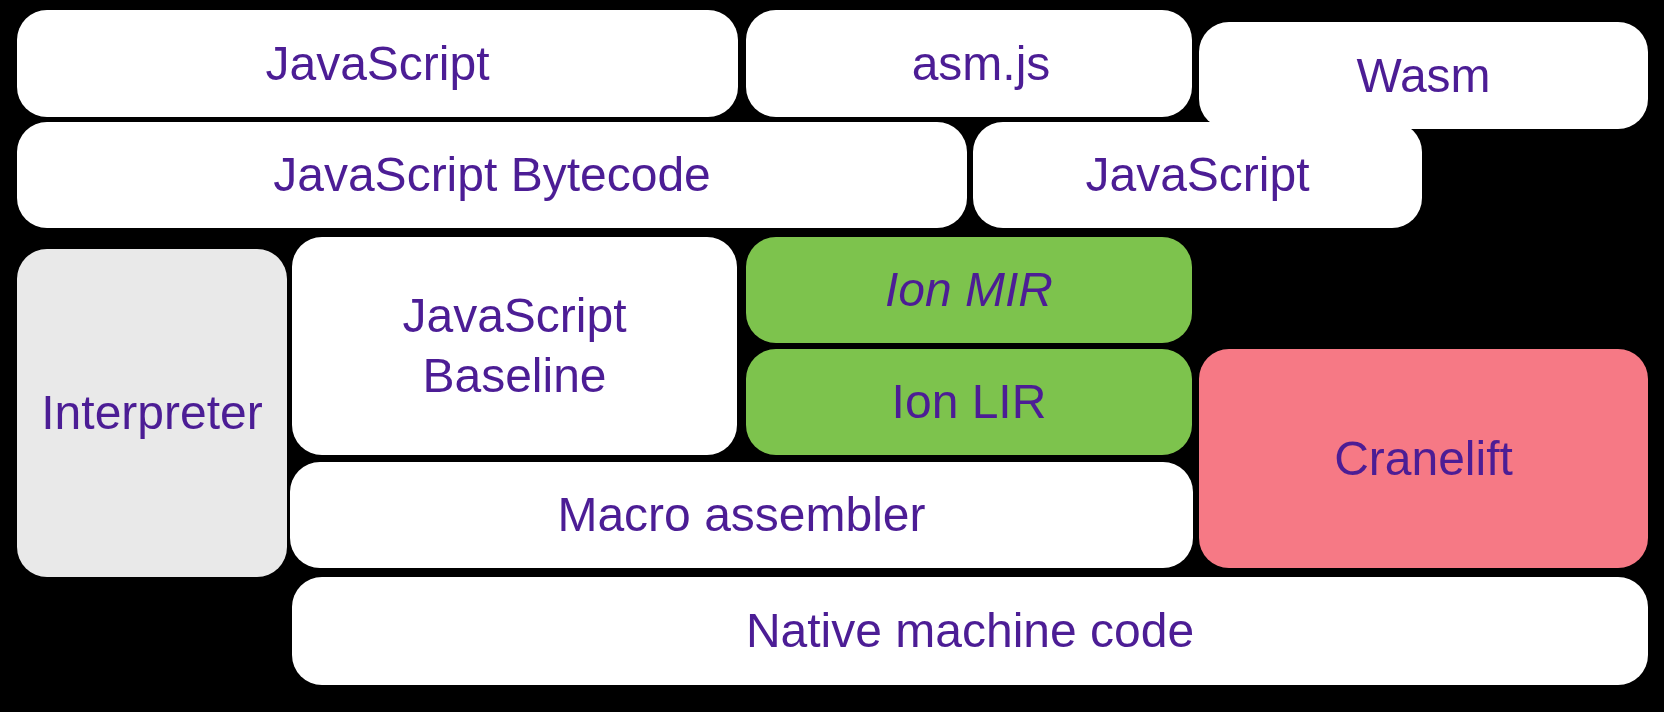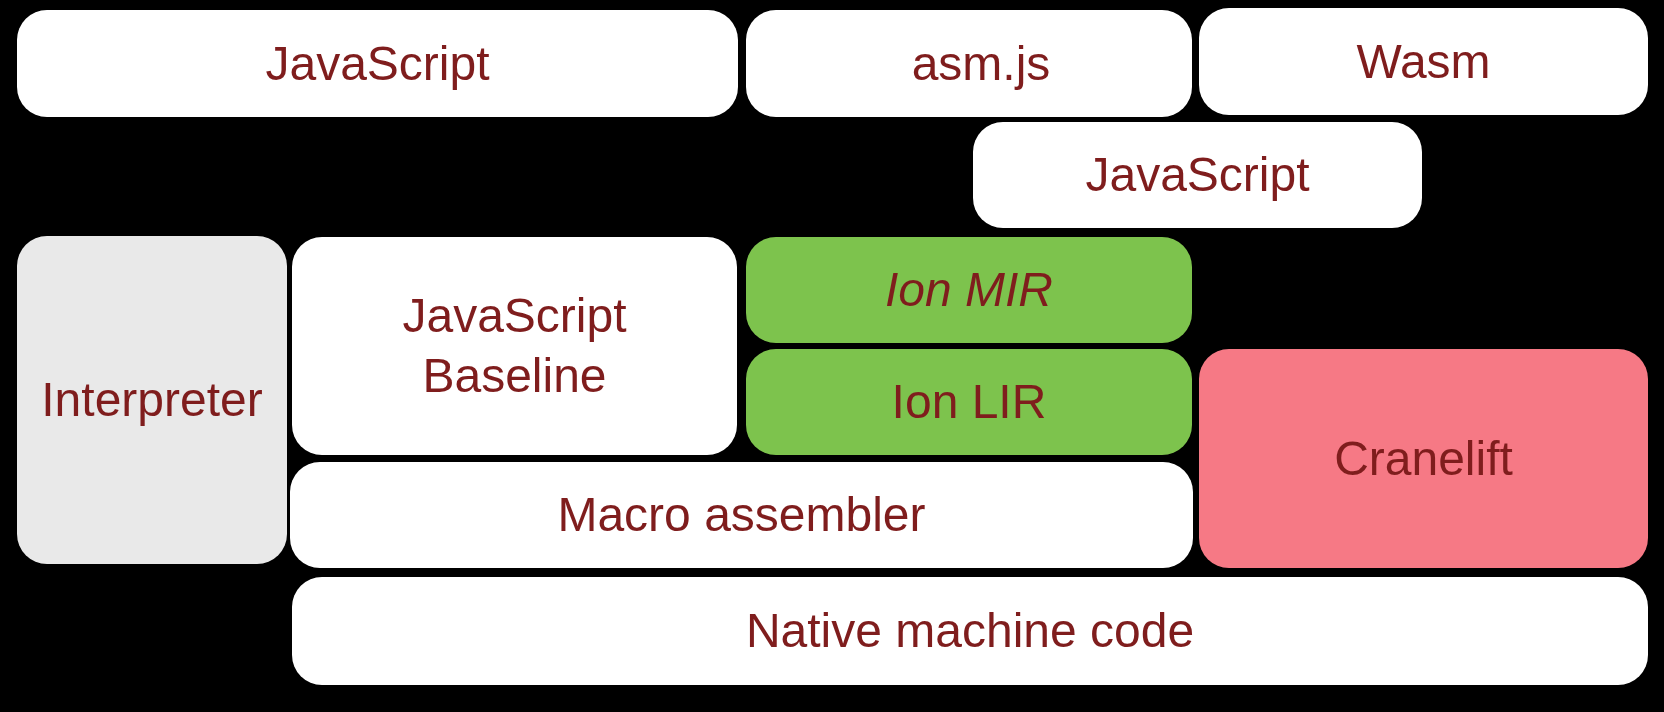--- a/index.html
+++ b/index.html
@@ -23,51 +23,54 @@
     align-items: center;
     justify-content: center;
     text-align: center;
     line-height: 1.25;
     box-sizing: border-box;
     padding: 0 20px;
   }
   
   .b-javascript      { left: 17px;   top: 10px;  width: 721px;  height: 107px; }
   .b-asmjs           { left: 746px;  top: 10px;  width: 446px;  height: 107px; }
-  .b-wasm            { left: 1199px; top: 8px;  width: 449px;  height: 107px; }
+  .b-wasm            { left: 1199px; top: 22px;  width: 449px;  height: 107px; }
   
   .b-bytecode        { left: 17px;   top: 122px; width: 950px;  height: 106px; }
   .b-baldrmonkey     { left: 973px;  top: 122px; width: 449px;  height: 106px; }
   
-  .b-interpreter     { left: 17px;   top: 236px; width: 270px;  height: 328px; }
+  .b-interpreter     { left: 17px;   top: 249px; width: 270px;  height: 328px; }
   .b-baseline        { left: 292px;  top: 237px; width: 445px;  height: 218px; }
   .b-ion-mir         { left: 746px;  top: 237px; width: 446px;  height: 106px; }
   .b-ion-lir         { left: 746px;  top: 349px; width: 446px;  height: 106px; }
   .b-cranelift       { left: 1199px; top: 349px; width: 449px;  height: 219px; }
   .b-macro-assembler { left: 290px;  top: 462px; width: 903px;  height: 106px; }
   
   .b-native          { left: 292px;  top: 577px; width: 1356px; height: 108px; }
 </style>
 </head>
 <body>
 
-<div id="canvas" style="background-color: rgb(0, 0, 0); color: #7f1d1d;">
+<div id="canvas" style="background-color: rgb(0, 0, 0); color: #4c1d95;">
 
   <div class="box b-javascript" style="background-color: rgb(255, 255, 255);">
     <span>JavaScript</span>
   </div>
 
   <div class="box b-asmjs" style="background-color: rgb(255, 255, 255); padding-left: 44px;">
     <span>asm.js</span>
   </div>
 
   <div class="box b-wasm" style="background-color: rgb(255, 255, 255);">
     <span>Wasm</span>
   </div>
 
+  <div class="box b-bytecode" style="background-color: rgb(255, 255, 255);">
+    <span>JavaScript Bytecode</span>
+  </div>
 
   <div class="box b-baldrmonkey" style="background-color: rgb(255, 255, 255);">
     <span>JavaScript</span>
   </div>
 
   <div class="box b-interpreter" style="background-color: rgb(233, 233, 233);">
     <span>Interpreter</span>
   </div>
 
   <div class="box b-baseline" style="background-color: rgb(255, 255, 255);">

